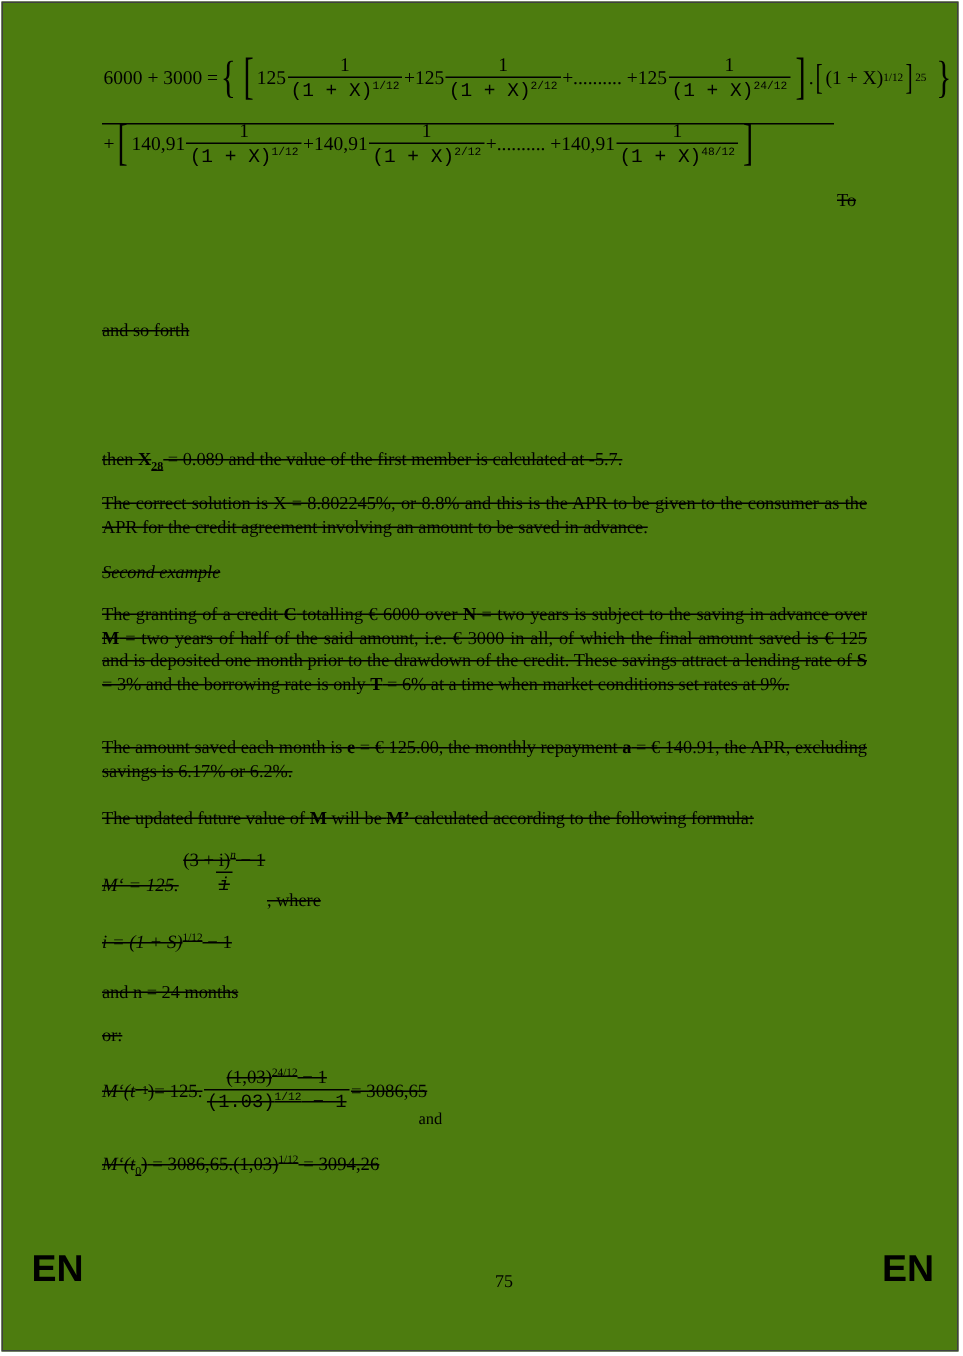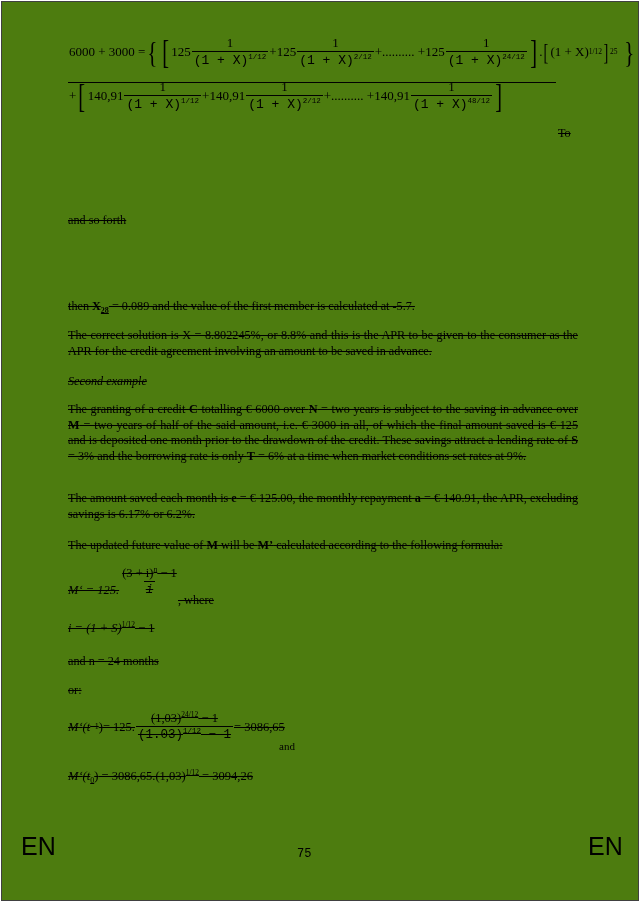--- a/index.html
+++ b/index.html
@@ -12,22 +12,22 @@
   sub { font-size: 8px; vertical-align: -3px; line-height: 0; }
   sup { font-size: 7.5px; vertical-align: 5px; line-height: 0; }
   .math { font-family: "Liberation Serif", serif; font-size: 13px; white-space: nowrap; }
   .mi { font-style: italic; }
   .frac { display: inline-flex; flex-direction: column; align-items: center; vertical-align: middle; margin: 0 1px; }
   .frac .num { padding: 0 2px 1px 2px; line-height: 14px; }
   .frac .den { border-top: 1px solid #000; padding: 1px 2px 0 2px; line-height: 15px; font-family: Liberation Mono, monospace; }
   .bracket-l, .bracket-r { display: inline-block; vertical-align: middle; font-size: 34px; line-height: 34px; transform: scaleX(0.6); font-weight: 100; }
   .brace { display: inline-block; vertical-align: middle; font-size: 30px; line-height: 30px; transform: scaleX(0.7); }
   .hrule { position: absolute; left: 66px; top: 80px; width: 488px; height: 1px; background: #000; }
-  .footer-en { position: absolute; top: 830px; font-family: "Liberation Sans", sans-serif; font-weight: normal; font-size: 25px; letter-spacing: 0px; }
-  .footer-page { position: absolute; top: 845px; left: 295px; font-size: 12px; font-family: Liberation Mono, monospace; }
+  .footer-en { position: absolute; top: 830px; font-family: "Liberation Sans", sans-serif; font-weight: bold; font-size: 25px; letter-spacing: 0px; }
+  .footer-page { position: absolute; top: 845px; left: 328px; font-size: 12px; font-family: Liberation Serif, serif; }
   .strike { text-decoration: line-through; }
 </style>
 </head>
 <body>
 
 <div class="page">
 
   <div class="abs math" style="left:67px; top:30px; height:40px; display:flex; align-items:center;">
     <span>6000 + 3000 =</span>
     <span class="brace">{</span>

